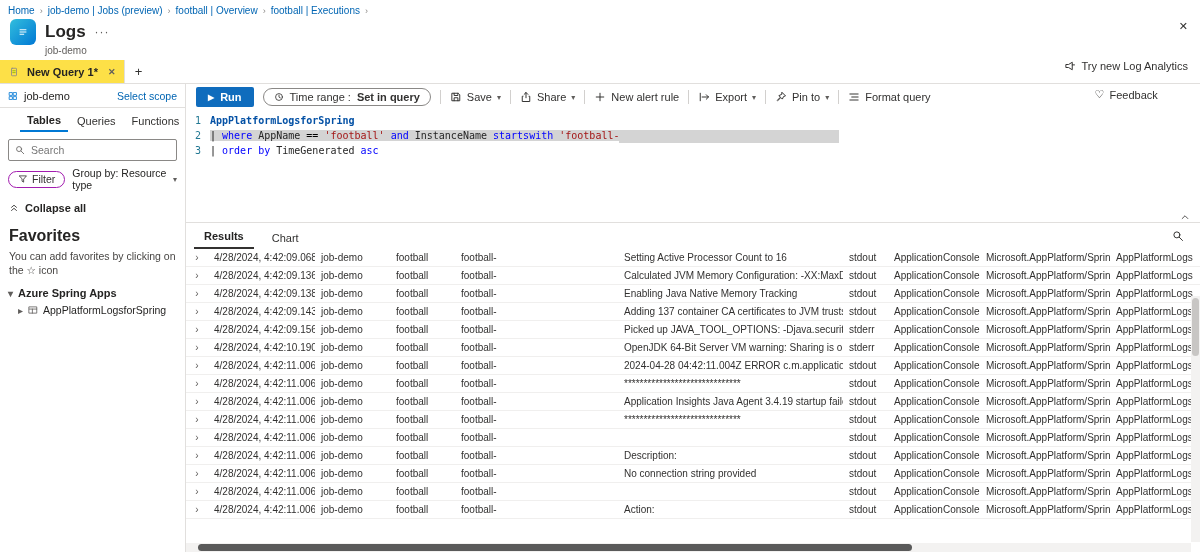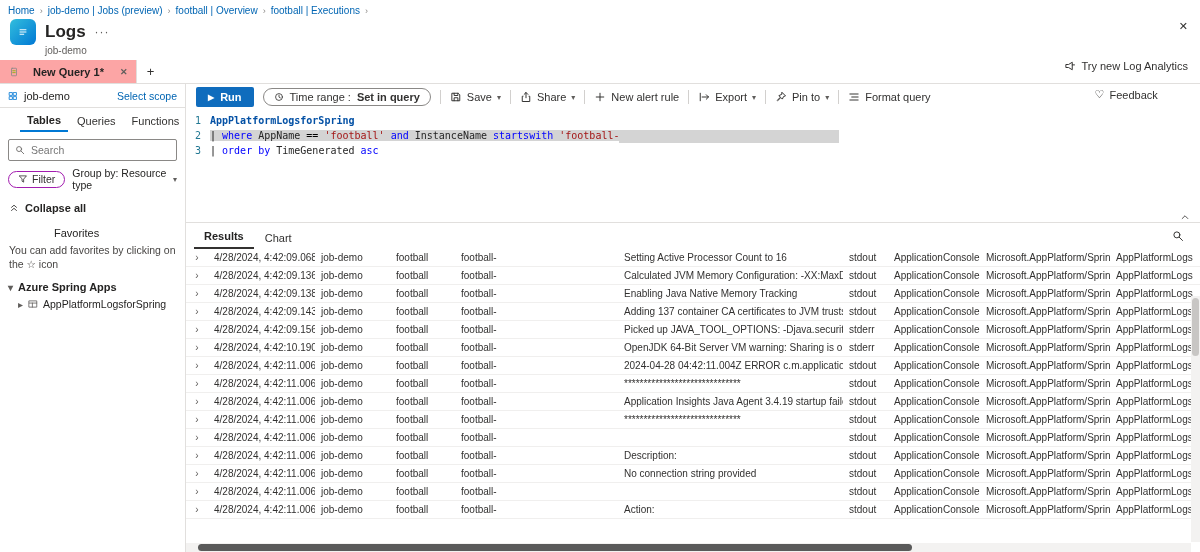--- a/index.html
+++ b/index.html
@@ -19,21 +19,21 @@
   .page-header { height:44px; padding:3px 10px 0; position:relative; }
   .title-row { display:flex; align-items:center; gap:9px; }
   .logs-icon { width:26px; height:26px; border-radius:6px; background:linear-gradient(135deg,#32bedd,#0078d4); display:flex; align-items:center; justify-content:center; color:#fff; flex:none; }
   .page-title { font-size:17px; font-weight:700; color:#252423; }
   .header-more { color:#605e5c; font-size:12px; letter-spacing:1px; cursor:pointer; }
   .page-subtitle { margin-left:35px; font-size:10px; color:#605e5c; margin-top:0px; }
   .blade-close { position:absolute; top:4px; right:12px; font-size:11px; color:#323130; cursor:pointer; }
 
   
   .tabbar { height:24px; display:flex; align-items:stretch; border-bottom:1px solid #e1dfdd; }
-  .querytab { display:flex; align-items:center; gap:14px; padding:0 9px; border-right:1px solid #e1dfdd; font-weight:700; font-size:11px; cursor:pointer; background:#fca5a5; }
+  .querytab { display:flex; align-items:center; gap:8px; padding:0 9px; border-right:1px solid #e1dfdd; font-weight:700; font-size:11px; cursor:pointer; background:#fde047; }
   .tab-close { color:#605e5c; font-size:9px; margin-left:2px; }
   .newtab-btn { width:26px; display:flex; align-items:center; justify-content:center; color:#323130; font-size:13px; cursor:pointer; }
   .tabbar-actions { margin-left:auto; display:flex; align-items:center; gap:16px; padding-right:12px; color:#323130; font-size:11px;flex-direction:column; }
   .tb-action { display:flex; align-items:center; gap:5px; cursor:pointer; }
   .heart-glyph { font-size:11px; }
 
   
   .main { display:flex; height:468px; }
 
   
@@ -45,21 +45,21 @@
   .side-tab { padding:3px 7px 4px; cursor:pointer; color:#323130; }
   .side-tab.active { font-weight:700; border-bottom:2px solid #0078d4; color:#252423; }
   .side-tabs-more { padding:0 4px; color:#605e5c; letter-spacing:1px; cursor:pointer; }
   .side-collapse { margin-left:auto; color:#323130; font-size:12px; cursor:pointer; padding:0 4px; }
   .search-box { margin:5px 8px 4px; height:22px; border:1px solid #8a8886; border-radius:2px; display:flex; align-items:center; gap:6px; padding:0 6px; color:#605e5c; }
   .search-box input { border:none; outline:none; width:100%; font-size:10.5px; font-family:inherit; color:#252423; background:transparent; }
   .filter-row { display:flex; align-items:center; gap:7px; padding:2px 8px; }
   .filter-btn { display:flex; align-items:center; gap:4px; border:1px solid #a21caf; border-radius:10px; padding:1px 9px 2px; font-size:10.5px; color:#323130; cursor:pointer; }
   .group-by { font-size:10.5px; color:#252423; display:flex; align-items:center; gap:3px; cursor:pointer; }
   .collapse-all { display:flex; align-items:center; gap:6px; padding:9px 9px 4px; color:#252423; cursor:pointer;font-weight:bold; }
-  .fav-title { padding:9px 9px 2px; font-weight:400; font-size:11px;margin-left:45px; }
+  .fav-title { padding:9px 9px 2px; font-weight:700; font-size:16px; }
   .fav-hint { padding:2px 9px; color:#484644; font-size:10.5px; line-height:1.35; }
   .tree-group { display:flex; align-items:center; gap:5px; padding:8px 8px 3px; font-weight:700; cursor:pointer; }
   .tree-item { display:flex; align-items:center; gap:5px; padding:2px 8px 2px 18px; font-size:10.5px; color:#252423; cursor:pointer; }
   .tree-chev { color:#605e5c; font-size:10px; }
 
   
   .content { flex:1; min-width:0; display:flex; flex-direction:column; position:relative; }
 
   
   .toolbar { height:26px; display:flex; align-items:center; gap:9px; padding:0 10px; }
@@ -79,21 +79,21 @@
   .tok-kw { color:#0000ff; }
   .tok-id { color:#252525; }
   .tok-op { color:#000; }
   .tok-str { color:#a31515; }
   .selection { background:#d4d4d4; }
   .sel-pad { display:inline-block; width:220px; height:13px; vertical-align:middle; background:#d4d4d4; }
   .editor-collapse { position:absolute; top:128px; right:10px; color:#323130; cursor:pointer; }
 
   
   .results-panel { border-top:1px solid #e1dfdd; flex:1; min-height:0; display:flex; flex-direction:column; position:relative; }
-  .results-tabs { height:26px; display:flex; align-items:flex-end; padding:0 8px; gap:1px; }
+  .results-tabs { height:26px; display:flex; align-items:flex-end; padding:0 8px; gap:8px; }
   .rtab { padding:3px 10px 5px; font-size:11px; color:#323130; cursor:pointer; }
   .rtab.active { font-weight:700; color:#252423; border-bottom:2px solid #323130; }
   .results-search { margin-left:auto; color:#323130; padding:0 8px 5px; cursor:pointer; }
 
   .grid { position:relative; flex:1; min-height:0; }
   .grid-header { display:flex; align-items:center; height:20px; border-top:1px solid #e1dfdd; border-bottom:1px solid #e1dfdd; font-size:10px; font-weight:700; color:#252423; padding-right:8px; }
   .grid-header .cell { border-right:1px solid #edebe9; height:100%; display:flex; align-items:center; cursor:pointer; }
   .grid-header .cell.c-chev { border-right:none; cursor:default; }
   .grid-body { overflow:hidden; height:271px; }
   .grid-row { display:flex; align-items:center; height:18px; border-bottom:1px solid #f0efee; font-size:10px; color:#323130; cursor:pointer; }

